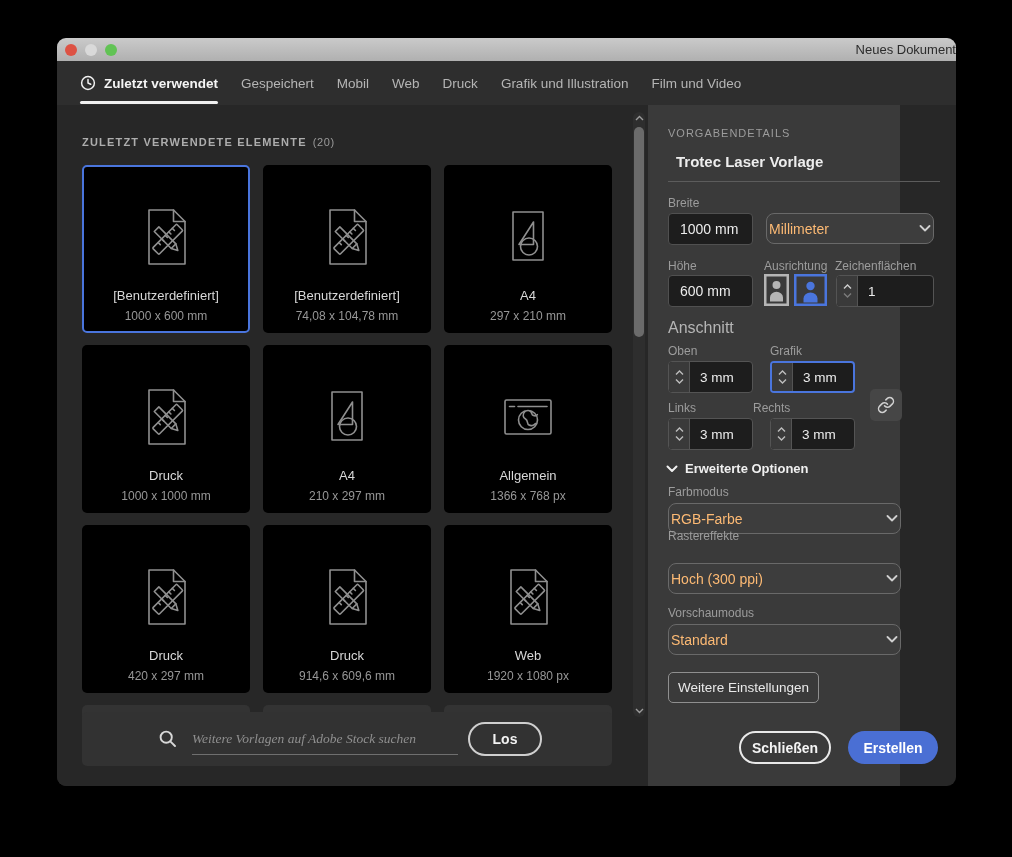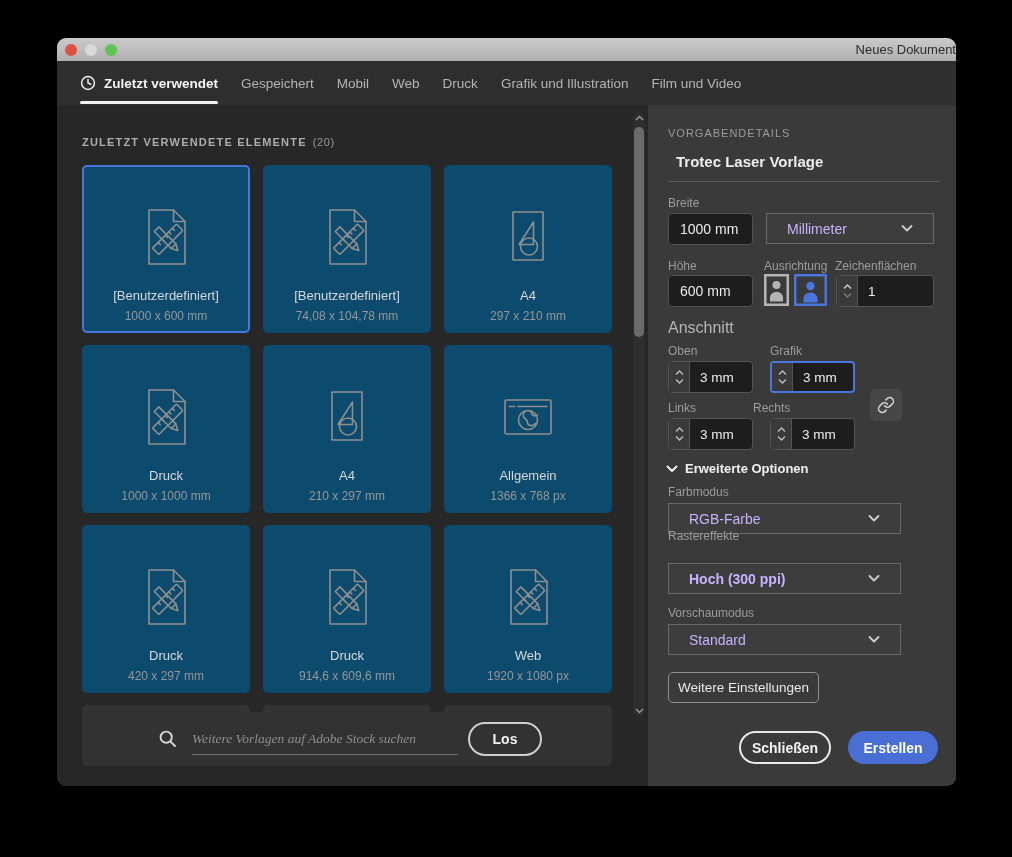--- a/index.html
+++ b/index.html
@@ -27,30 +27,30 @@
   .tab { position:relative; display:flex; align-items:center; gap:8px;
          font-size:13.5px; color:#b5b5b5; cursor:default; white-space:nowrap; }
   .tab.active { color:#f5f5f5; font-weight:bold; }
   .tab.active::after { content:""; position:absolute; left:0; right:0; bottom:1px;
                        height:3px; background:#f0f0f0; border-radius:2px; }
   .tab .tab-icon { display:flex; }
 
   
   .content { position:absolute; left:0; top:67px; right:0; bottom:0; }
   .left-pane  { position:absolute; left:0; top:0; width:591px; height:681px; background:#272727; }
-  .right-pane { position:absolute; left:591px; top:0; width:308px; height:681px; background:#3a3a3a; }
+  .right-pane { position:absolute; left:591px; top:0; width:252px; height:681px; background:#3a3a3a; }
 
   
   .list-heading { position:absolute; left:25px; top:31px; font-size:11px; color:#adadad;
                   letter-spacing:1.2px; font-weight:bold; }
   .list-heading .count { font-weight:normal; color:#9a9a9a; letter-spacing:.6px; margin-left:6px; }
 
   .grid { position:absolute; left:25px; top:60px; width:530px;
           display:grid; grid-template-columns:repeat(3,168px); grid-auto-rows:168px; gap:12px 13px; }
-  .card { background:#0c4a6e; border-radius:5px; border:2px solid transparent;
+  .card { background:#000000; border-radius:5px; border:2px solid transparent;
           display:flex; flex-direction:column; align-items:center; cursor:pointer; }
   .card.selected { border-color:var(--accent); }
   .card-icon { margin-top:32px; height:76px; display:flex; align-items:center; justify-content:center; }
   .card .ic { display:none; }
   .card[data-icon="doc-template"] .ic-doc { display:block; }
   .card[data-icon="shapes"] .ic-shapes { display:block; }
   .card[data-icon="web"] .ic-web { display:block; }
   .card-name { margin-top:13px; font-size:13px; color:#d8d8d8; }
   .card-dims { margin-top:6px; font-size:12px; color:#979797; }
 
@@ -80,22 +80,22 @@
   
   .flabel { position:absolute; font-size:12px; color:#9c9c9c; }
   .rp-heading { position:absolute; left:20px; top:22px; font-size:11px; color:#9c9c9c; letter-spacing:1px; }
   .preset-name { position:absolute; left:28px; top:48px; font-size:15px; font-weight:bold; color:#ededed; }
   .rp-divider { position:absolute; left:20px; top:76px; width:272px; height:1px; background:#5c5c5c; }
 
   .text-input { position:absolute; background:#1d1d1d; border:1px solid #505050; border-radius:4px;
                 color:#ececec; font-size:14px; font-family:inherit; padding-left:11px; outline:none; }
 
   .dropdown { position:absolute; height:31px; background:#3d3d3d; border:1px solid #696969;
-              border-radius:0; display:flex; align-items:center; padding:0 20px;
-              font-size:14px; color:#c4b5fd; cursor:pointer; }
+              border-radius:8px; display:flex; align-items:center; padding:0 2px;
+              font-size:14px; color:#fdba74; cursor:pointer; }
   .dropdown .dd-chevron { margin-left:auto; display:flex; }
 
   .stepper { position:absolute; width:85px; height:32px; background:#1d1d1d;
              border:1px solid #545454; border-radius:4px; display:flex; overflow:hidden; }
   .stepper.focused { border:2px solid var(--accent); }
   .step-col { width:21px; background:#3a3a3a; border-right:1px solid #545454;
               display:flex; flex-direction:column; align-items:center; justify-content:center; gap:4px; }
   .step-val { flex:1; display:flex; align-items:center; padding-left:10px;
               font-size:13.5px; color:#ececec; }
 
@@ -499,21 +499,21 @@
       <div class="dropdown" style="left:20px; top:398px; width:233px;">
         <span>RGB-Farbe</span>
         <span class="dd-chevron">
           <svg width="12" height="7" viewBox="0 0 12 7">
               <path d="M1.5 1 L6 5.5 L10.5 1" stroke="#cfcfcf" stroke-width="1.8" fill="none" stroke-linecap="round" stroke-linejoin="round"></path>
             </svg>
         </span>
       </div>
 
       <div class="flabel" style="left:20px; top:424px;">Rastereffekte</div>
-      <div class="dropdown" style="left:20px; top:458px; width:233px;font-weight:bold;">
+      <div class="dropdown" style="left:20px; top:458px; width:233px;">
         <span>Hoch (300 ppi)</span>
         <span class="dd-chevron">
           <svg width="12" height="7" viewBox="0 0 12 7">
               <path d="M1.5 1 L6 5.5 L10.5 1" stroke="#cfcfcf" stroke-width="1.8" fill="none" stroke-linecap="round" stroke-linejoin="round"></path>
             </svg>
         </span>
       </div>
 
       <div class="flabel" style="left:20px; top:501px;">Vorschaumodus</div>
       <div class="dropdown" style="left:20px; top:519px; width:233px;">

